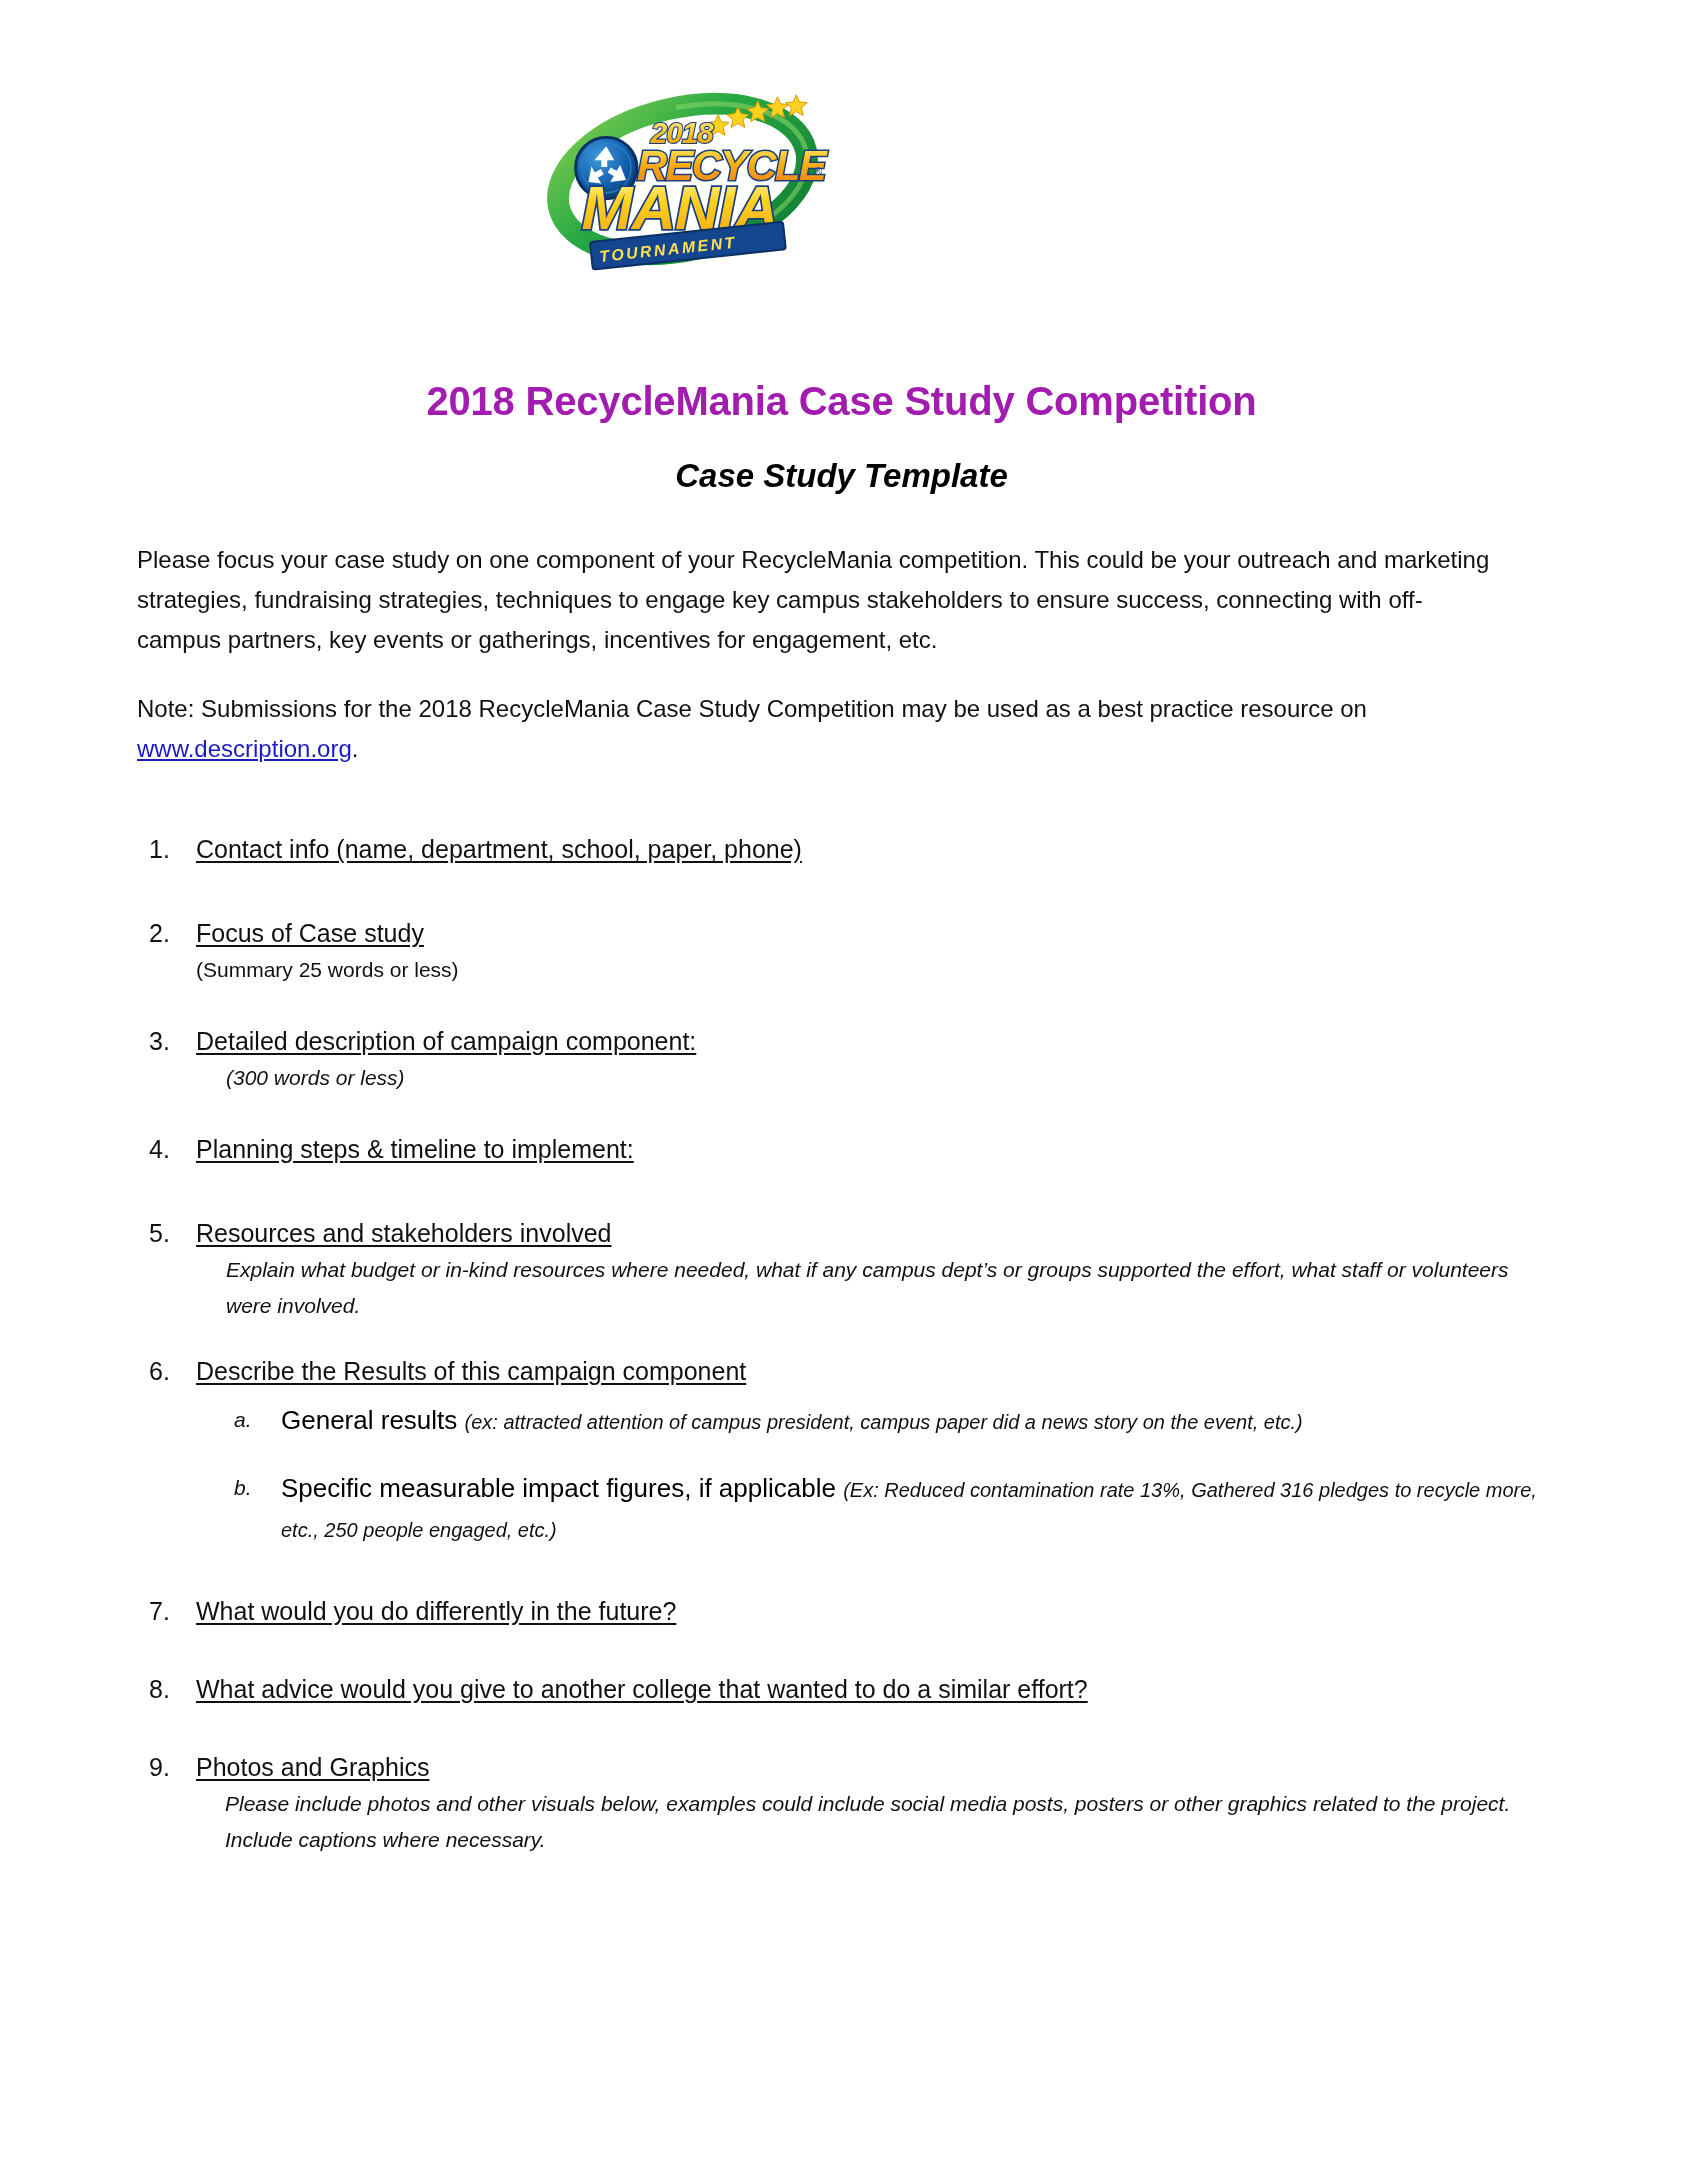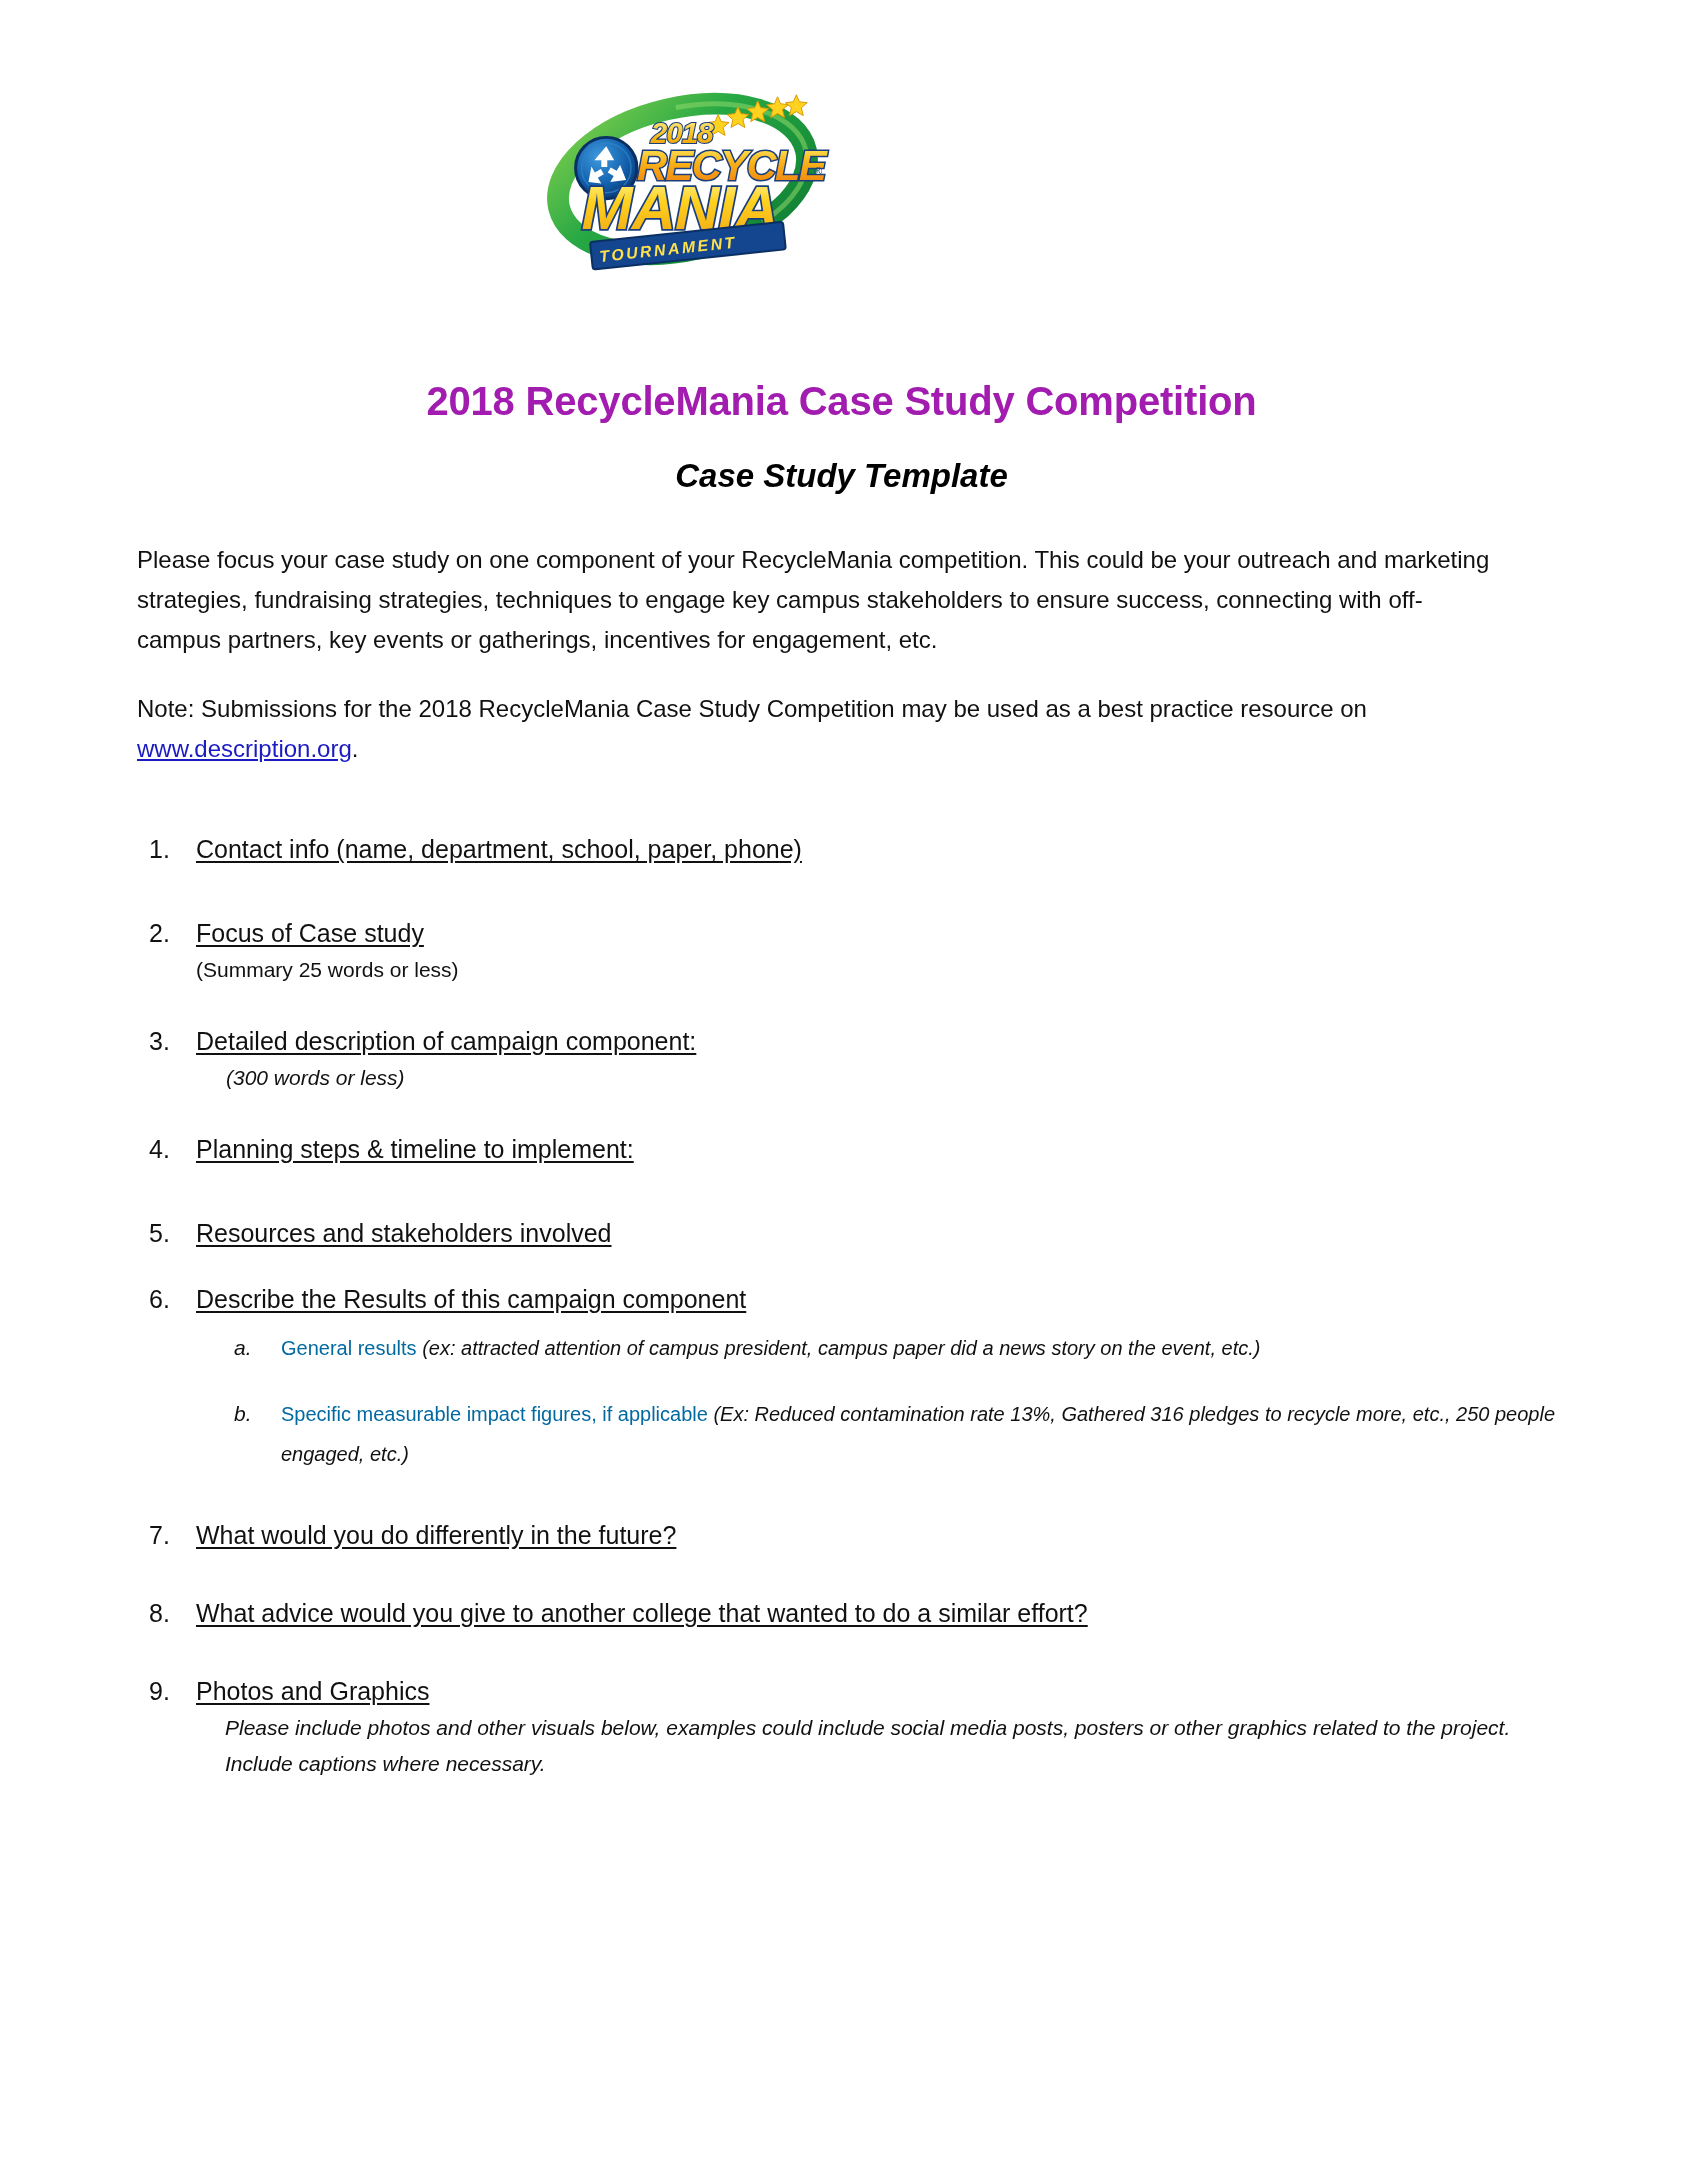--- a/index.html
+++ b/index.html
@@ -141,23 +141,23 @@
   .subitem .subnum {
     position: absolute;
     left: 38px;
     top: 0;
     font-size: 21px;
     font-style: italic;
     line-height: 40px;
     color: #111;
   }
   .subitem .subhead {
-    font-size: 20px;
-    line-height: 40px;
-    color: #0369a1;
+    font-size: 26px;
+    line-height: 40px;
+    color: #000000;
     margin-top: 13px;
   }
   .subitem .paren {
     font-size: 20px;
     font-style: italic;
     line-height: 40px;
     color: #111;
   }
 
   .sp-12 { height: 12px; }
@@ -272,20 +272,21 @@
 
     <div class="item">
       <span class="num">4.</span>
       <span class="head-line"><span class="head">Planning steps &amp; timeline to implement: </span></span>
     </div>
     <div class="sp-46"></div>
 
     <div class="item">
       <span class="num">5.</span>
       <span class="head-line"><span class="head">Resources and stakeholders involved</span></span>
+      <span class="sub ital-wide">Explain what budget or in-kind resources where needed, what if any campus dept’s or groups supported the effort, what staff or volunteers were involved.</span>
     </div>
     <div class="sp-28"></div>
 
     <div class="item">
       <span class="num">6.</span>
       <span class="head-line"><span class="head">Describe the Results of this campaign component</span></span>
 
       <div class="sublist">
         <div class="subitem">
           <span class="subnum">a.</span><span class="subhead">General results </span><span class="paren">(ex: attracted attention of campus president, campus paper did a news story on the event, etc.)</span>

